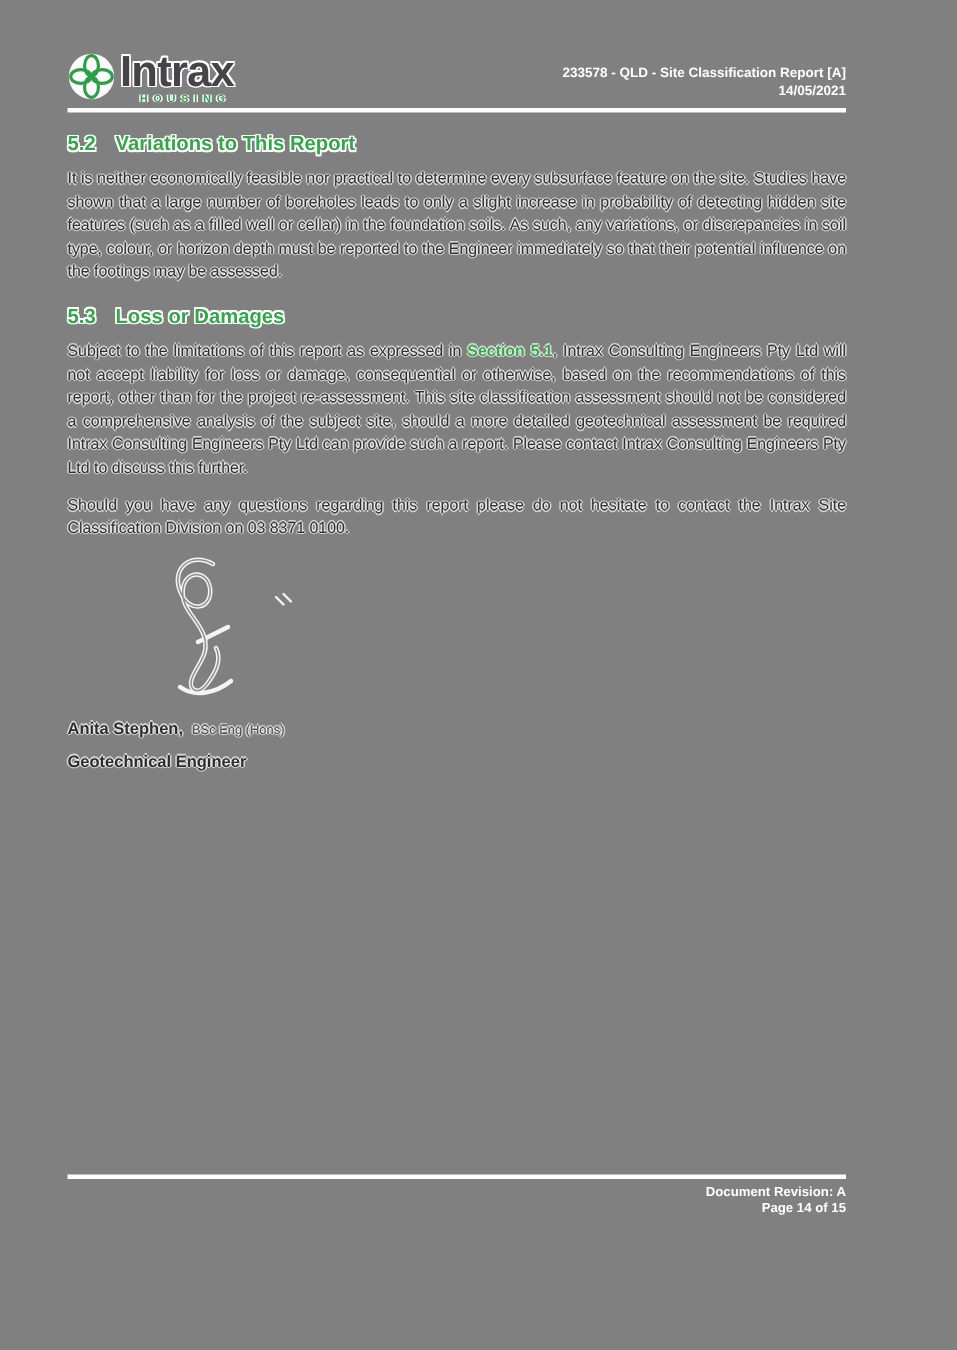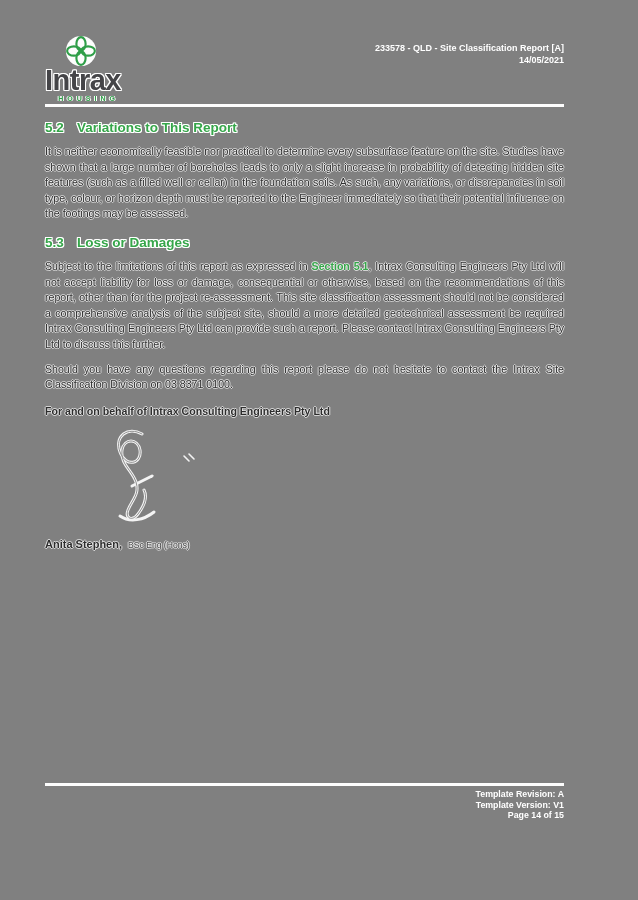--- a/index.html
+++ b/index.html
@@ -7,21 +7,21 @@
     width:638px;height:900px;
     background:#808080;
     font-family:"Liberation Sans",sans-serif;
     position:relative;overflow:hidden;
     -webkit-font-smoothing:antialiased;
   }
   .content{position:absolute;left:45px;right:74px;top:0;}
 
   
   .page-header{display:flex;justify-content:space-between;align-items:flex-start;padding-top:35px;}
-  .logo{display:flex;align-items:center;flex-direction:column;}
+  .logo{display:flex;align-items:flex-start;}
   .logo-icon{width:32px;height:32px;flex:0 0 auto;margin-right:3px;}
   .logo-textcol{display:flex;flex-direction:column;align-items:flex-end;}
   .brand{
     font-size:29px;font-weight:bold;color:#454548;line-height:27px;letter-spacing:-0.5px;
     text-shadow:1px 0 #fff,-1px 0 #fff,0 1px #fff,0 -1px #fff,1px 1px #fff,-1px -1px #fff,1px -1px #fff,-1px 1px #fff;
   }
   .brand-sub{
     font-size:7px;font-weight:bold;color:#2f9e48;letter-spacing:4px;margin-top:1px;margin-right:2px;
     text-shadow:0 0 1px #fff,1px 0 #fff,-1px 0 #fff;
   }
@@ -93,42 +93,41 @@
   </h2>
   <p class="body-text halo">It is neither economically feasible nor practical to determine every subsurface feature on the site. Studies have shown that a large number of boreholes leads to only a slight increase in probability of detecting hidden site features (such as a filled well or cellar) in the foundation soils. As such, any variations, or discrepancies in soil type, colour, or horizon depth must be reported to the Engineer immediately so that their potential influence on the footings may be assessed.</p>
 
   <h2 class="section-heading halo-strong">
     <span class="h-num">5.3</span>
     <span>Loss or Damages</span>
   </h2>
   <p class="body-text halo"><span>Subject to the limitations of this report as expressed in </span><a class="doc-link">Section 5.1</a><span>, Intrax Consulting Engineers Pty Ltd will not accept liability for loss or damage, consequential or otherwise, based on the recommendations of this report, other than for the project re-assessment. This site classification assessment should not be considered a comprehensive analysis of the subject site, should a more detailed geotechnical assessment be required Intrax Consulting Engineers Pty Ltd can provide such a report. Please contact Intrax Consulting Engineers Pty Ltd to discuss this further.</span></p>
   <p class="body-text halo">Should you have any questions regarding this report please do not hesitate to contact the Intrax Site Classification Division on 03 8371 0100.</p>
 
-  <p class="behalf halo">For and on behalf of Intrax Consulting Engineers Pty Ltd</p>
 
   <div class="signature-block">
     <svg class="signature-svg" viewBox="0 0 130 108">
       <g fill="none" stroke="#f4f4f4" stroke-width="3" stroke-linecap="round">
         <path d="M62,8 C48,0 34,10 40,26 C46,42 62,38 60,24 C58,12 44,12 42,24 C40,38 52,44 56,56 C60,68 52,74 48,84 C45,92 52,96 58,88 C64,80 68,72 64,64"></path>
         <path d="M52,60 L72,50"></path>
         <path d="M40,90 C50,97 64,94 74,86"></path>
       </g>
       <g fill="none" stroke="#8f8f8f" stroke-width="1" stroke-linecap="round">
         <path d="M62,8 C48,0 34,10 40,26 C46,42 62,38 60,24 C58,12 44,12 42,24 C40,38 52,44 56,56 C60,68 52,74 48,84 C45,92 52,96 58,88 C64,80 68,72 64,64"></path>
       </g>
       <g fill="none" stroke="#f4f4f4" stroke-width="1.6" stroke-linecap="round">
         <path d="M104,30 l5,5 M109,28 l5,5"></path>
       </g>
     </svg>
   </div>
 
   <p class="name-line halo"><span>Anita Stephen,</span><span class="creds">BSc Eng (Hons)</span></p>
+  <p class="role-line halo">Geotechnical Engineer</p>
 
 </div>
 
 <footer class="page-footer">
   <div class="rule"></div>
   <div class="footer-meta">
-    <div>Template Revision: A</div>
-    <div>Template Version: V1</div>
+    <div>Document Revision: A</div>
     <div>Page 14 of 15</div>
   </div>
 </footer>
 
 </body></html>

